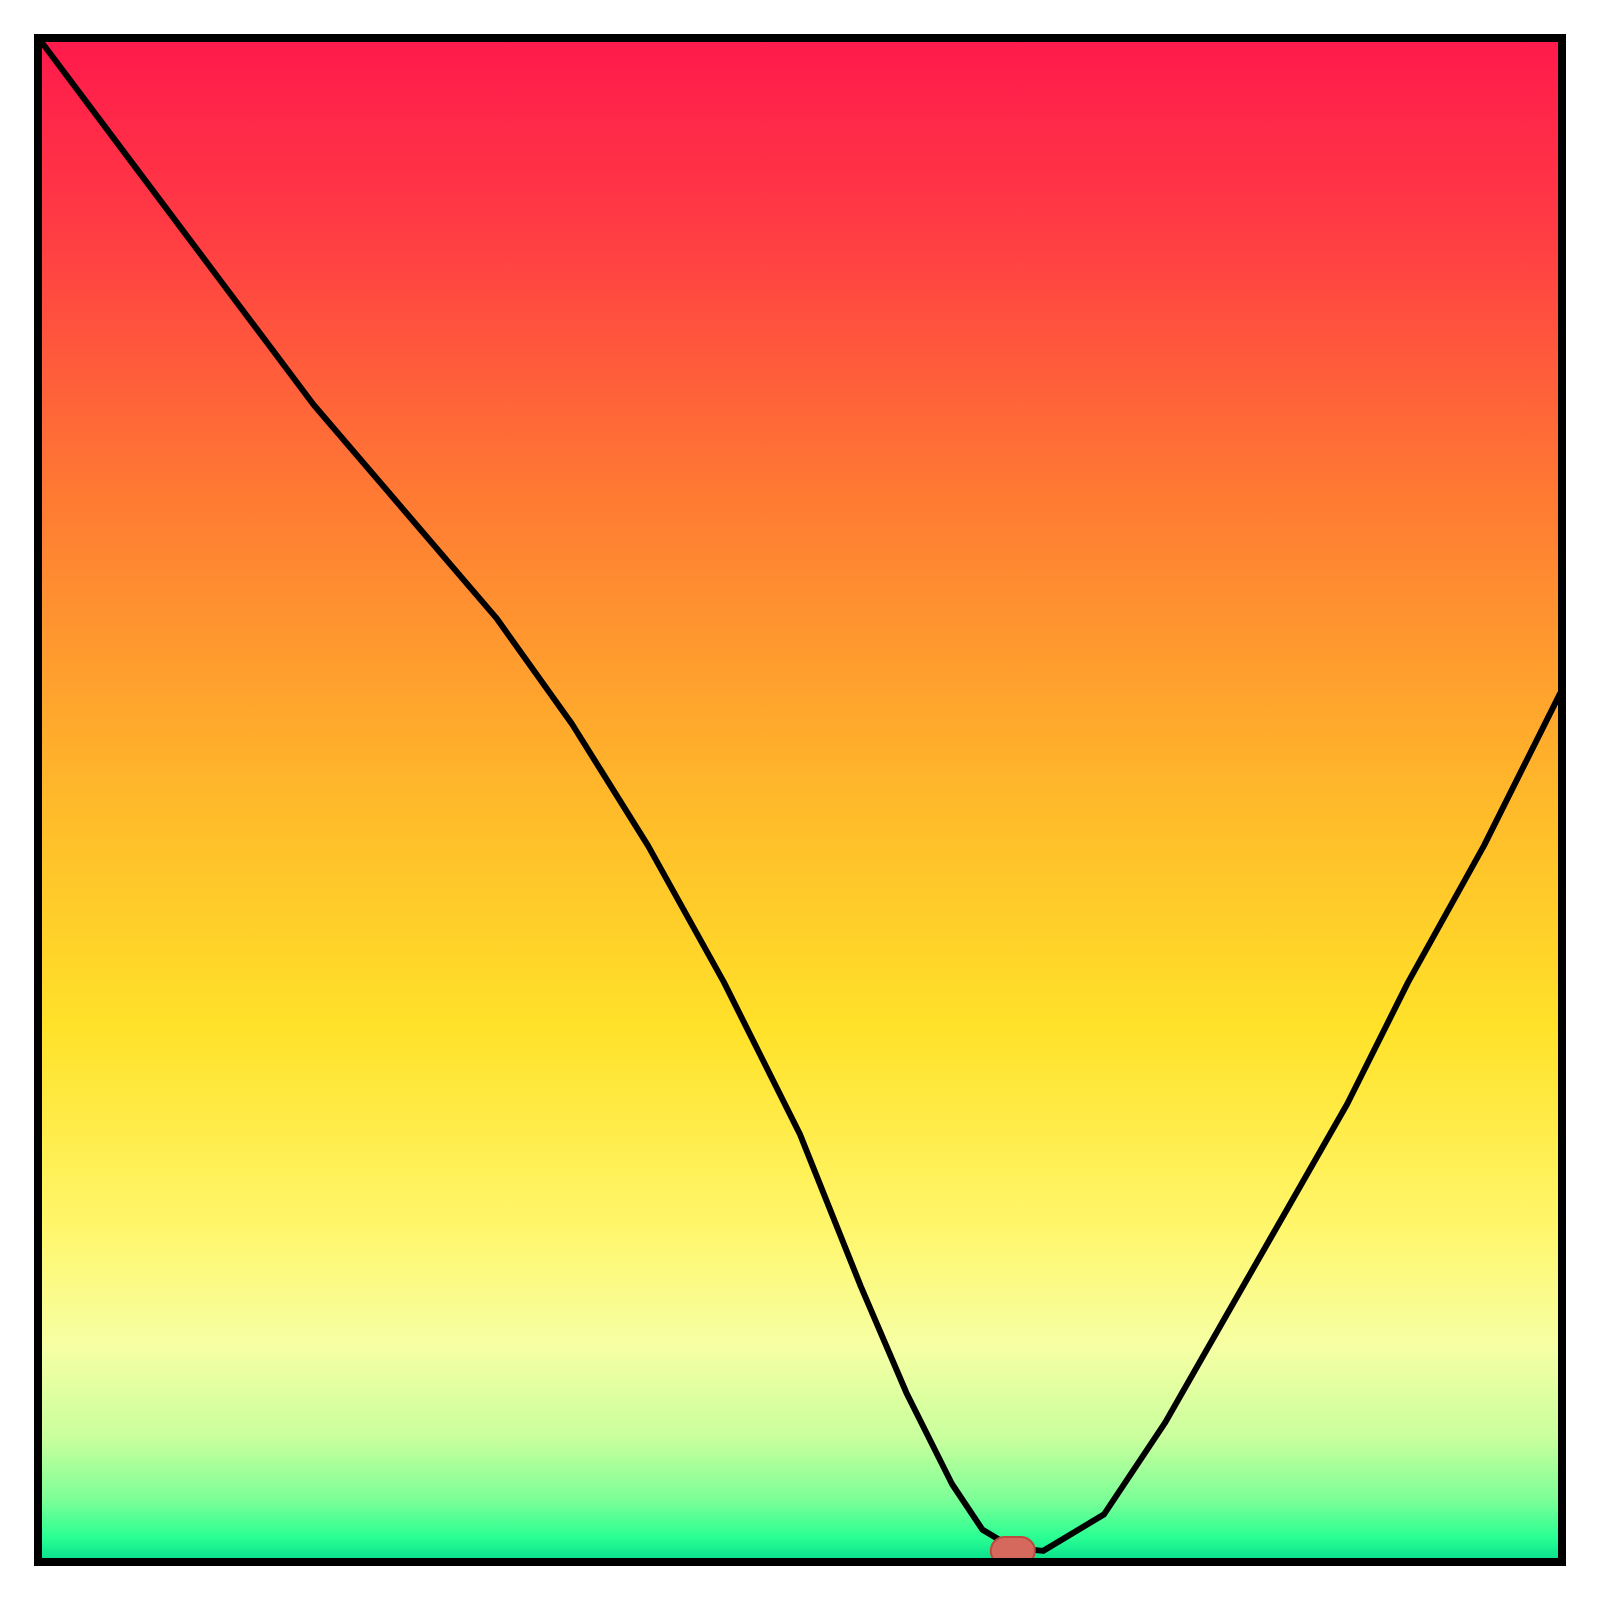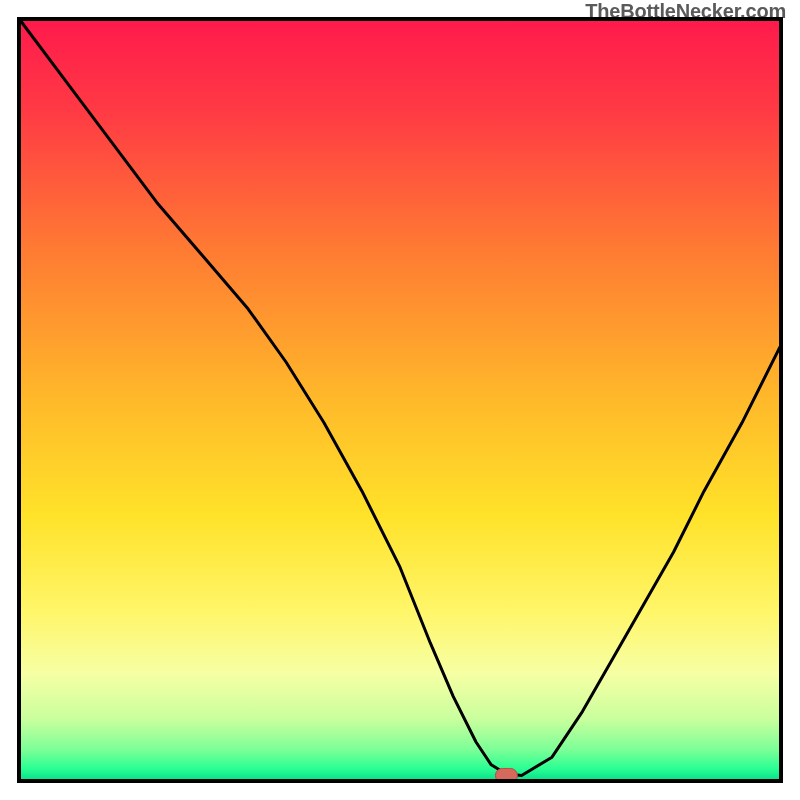--- a/index.html
+++ b/index.html
@@ -34,21 +34,20 @@
   }
   svg {
     display: block;
   }
 </style>
 </head>
 <body>
 
 <div class="chart-container">
 
-  <div class="attribution">TheBottleNecker.com</div>
 
   <div class="plot-area">
     <svg id="chart-svg" width="766" height="766" viewBox="0 0 766 766">
       <defs>
         <linearGradient id="bg-grad" x1="0" y1="0" x2="0" y2="1">
             <stop offset="0.00%" stop-color="#ff1a4c"></stop>
             <stop offset="12.00%" stop-color="#ff3a44"></stop>
             <stop offset="30.00%" stop-color="#ff7a33"></stop>
             <stop offset="50.00%" stop-color="#ffb92a"></stop>
             <stop offset="65.00%" stop-color="#ffe229"></stop>

